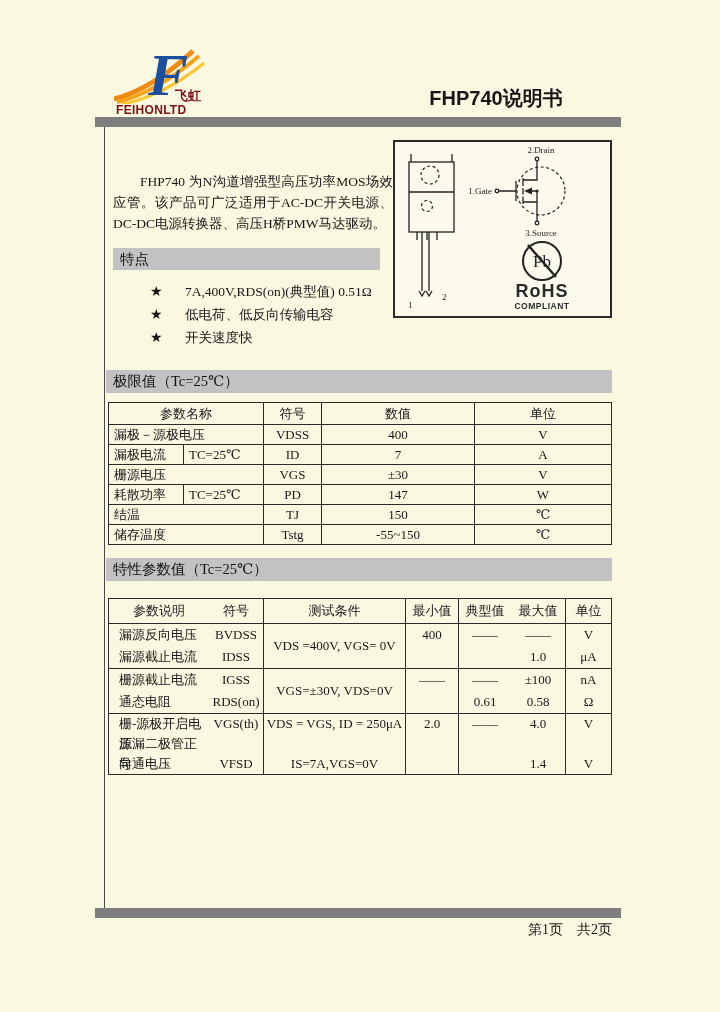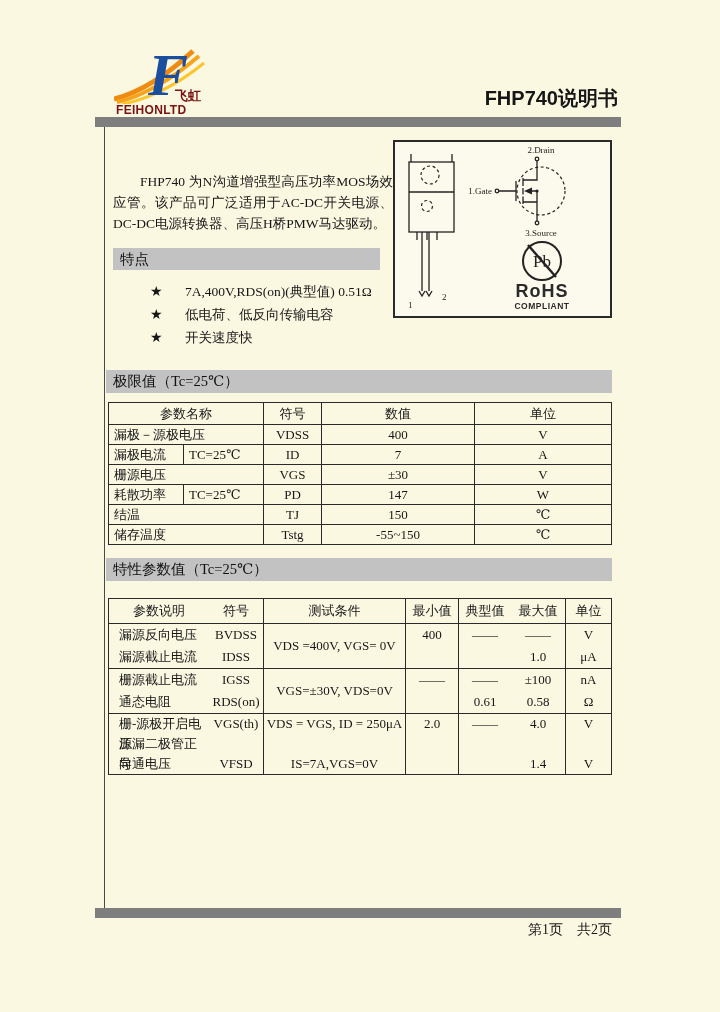--- a/index.html
+++ b/index.html
@@ -12,21 +12,21 @@
   .abs { position:absolute; }
 
   
   .logo-en {
     left:116px; top:103px; width:77px; text-align:left;
     font-family:"Liberation Sans","DejaVu Sans",sans-serif;
     font-size:12px; font-weight:bold; letter-spacing:.3px; color:#7B1113;
     border-bottom:3px solid #E3170D; padding-bottom:1px;
   }
   .doc-title {
-    left:418px; top:85px; width:200px; text-align:right;
+    left:396px; top:85px; width:200px; text-align:center;
     font-size:20px; font-weight:bold; white-space:nowrap;
   }
   .doc-title .model { font-family:"Liberation Sans","DejaVu Sans",sans-serif; }
   .hbar { left:95px; width:526px; height:10px; background:#7E7E7E; }
   .bar-top { top:117px; }
   .bar-bottom { top:908px; }
   .vrule { left:104px; top:127px; width:1px; height:781px; background:#4A4A4A; }
 
   
   .sec-bar {

